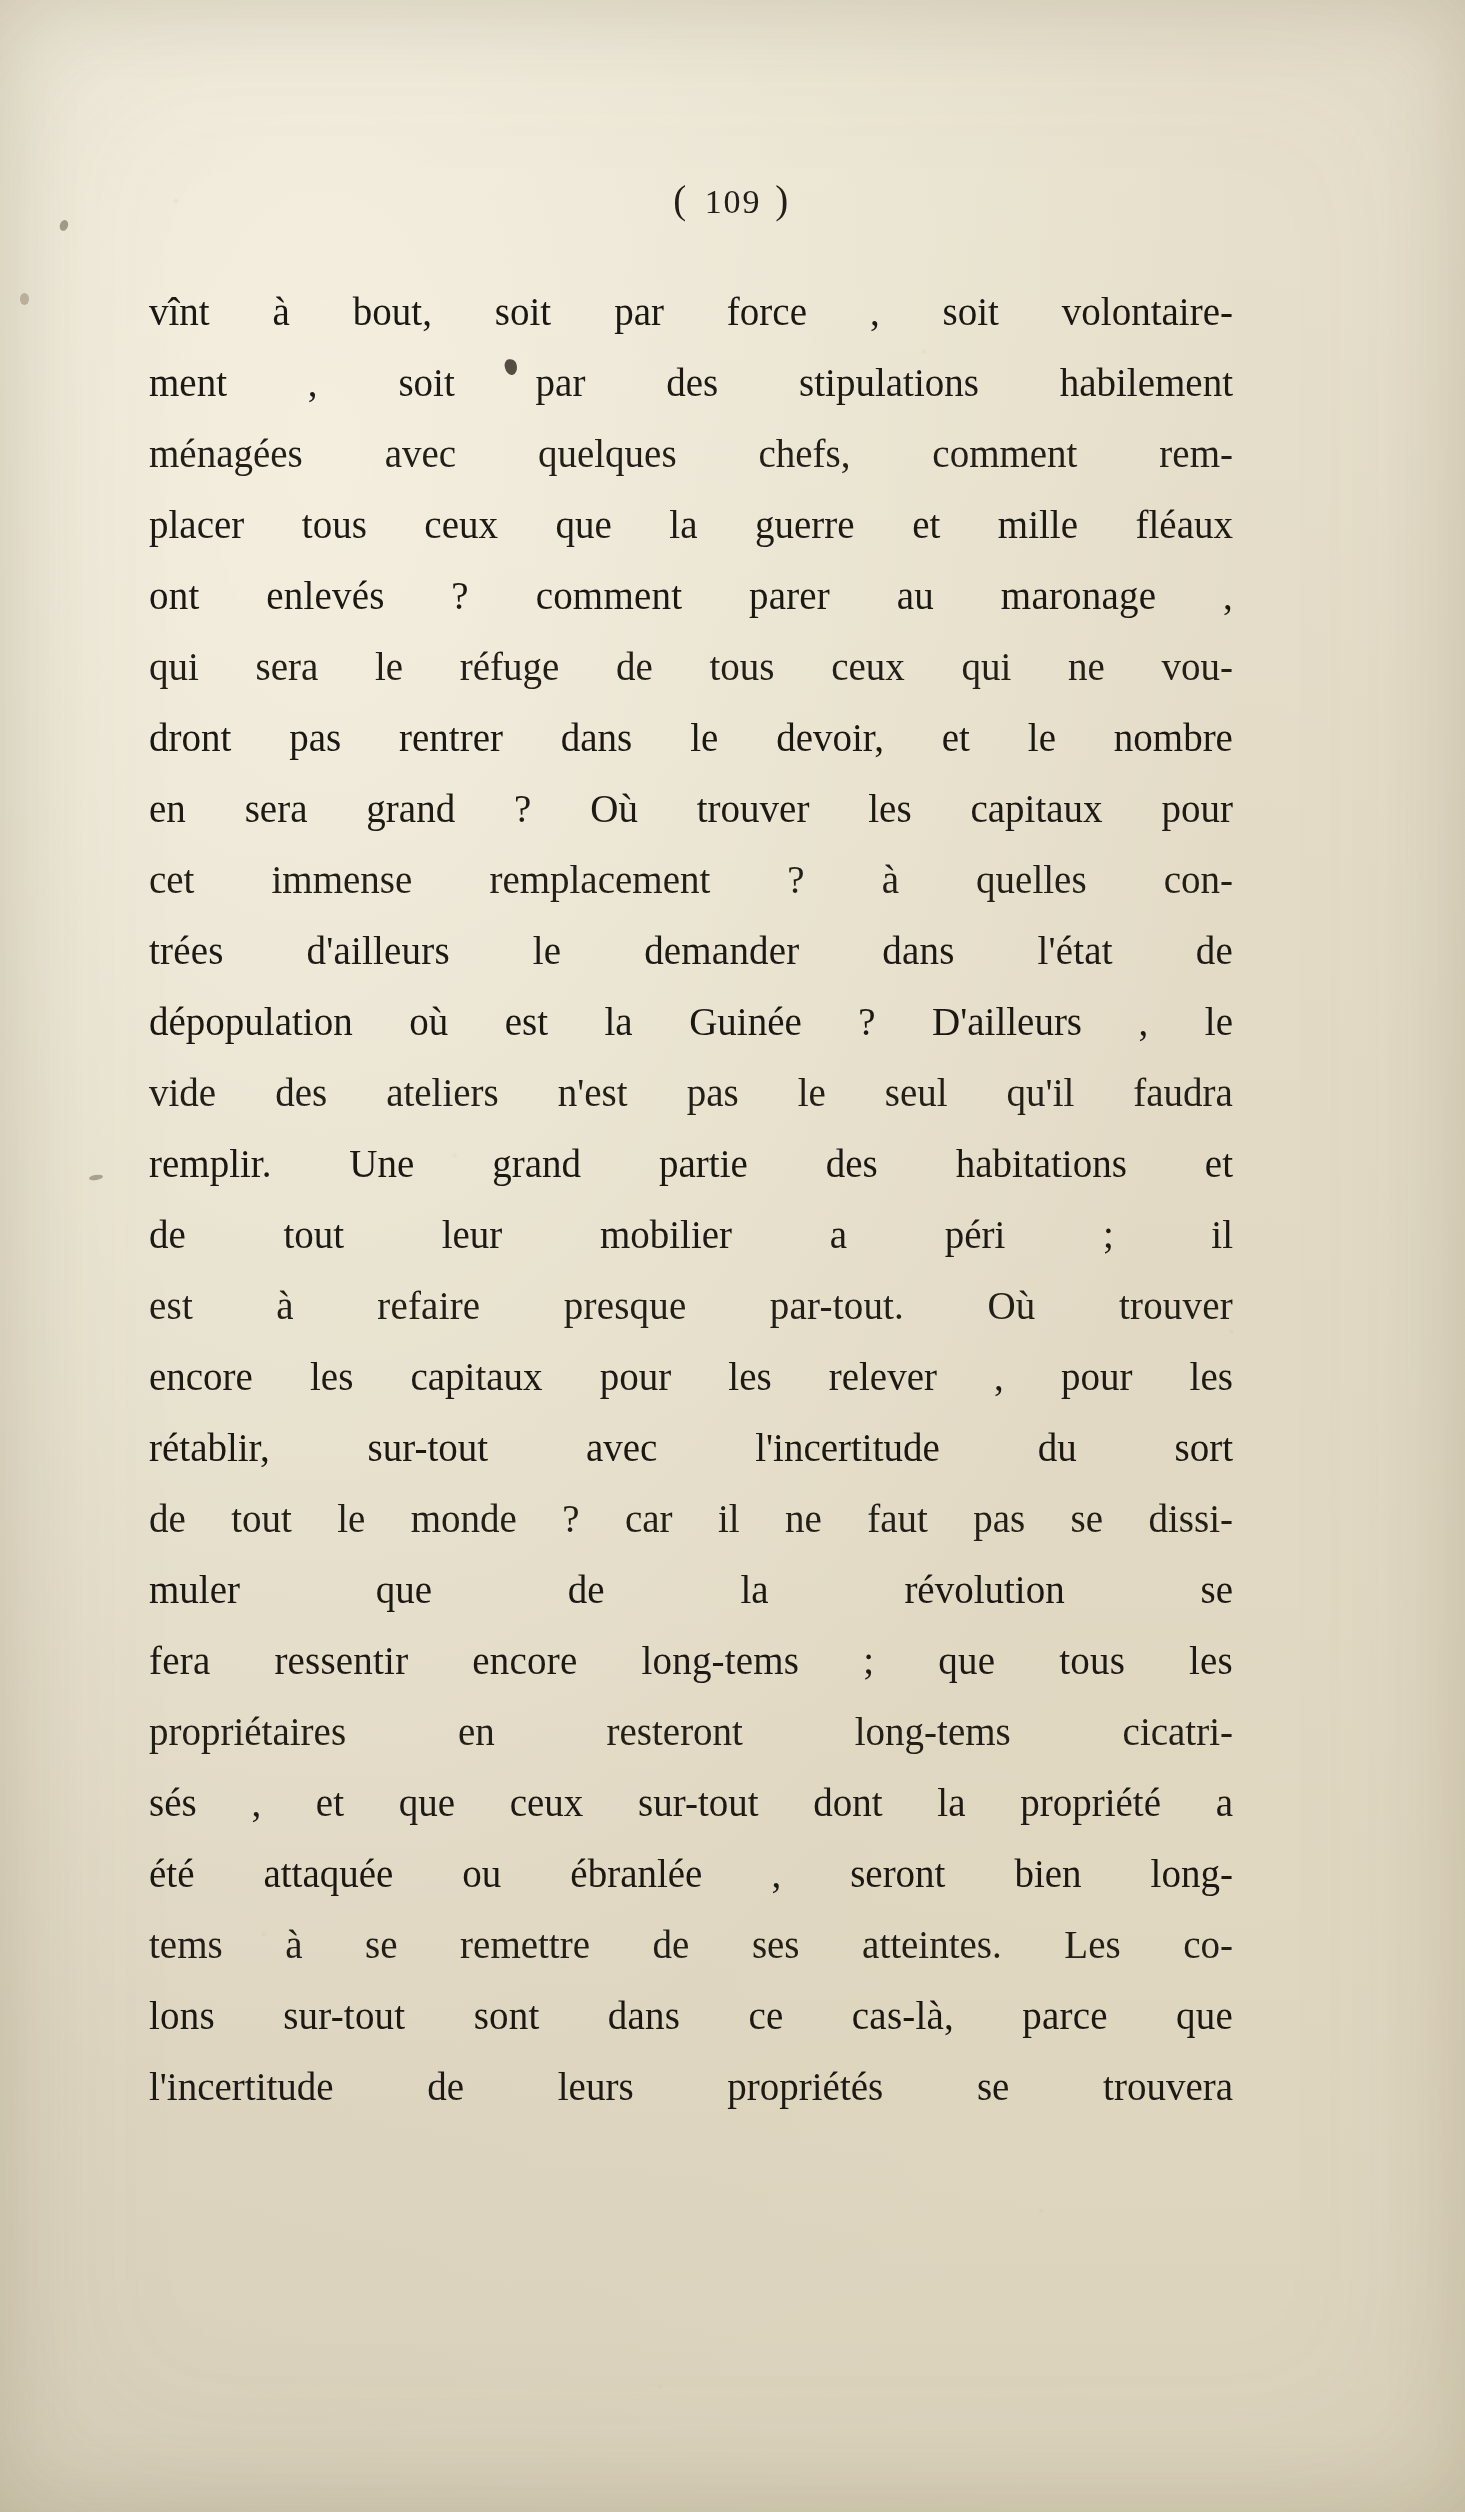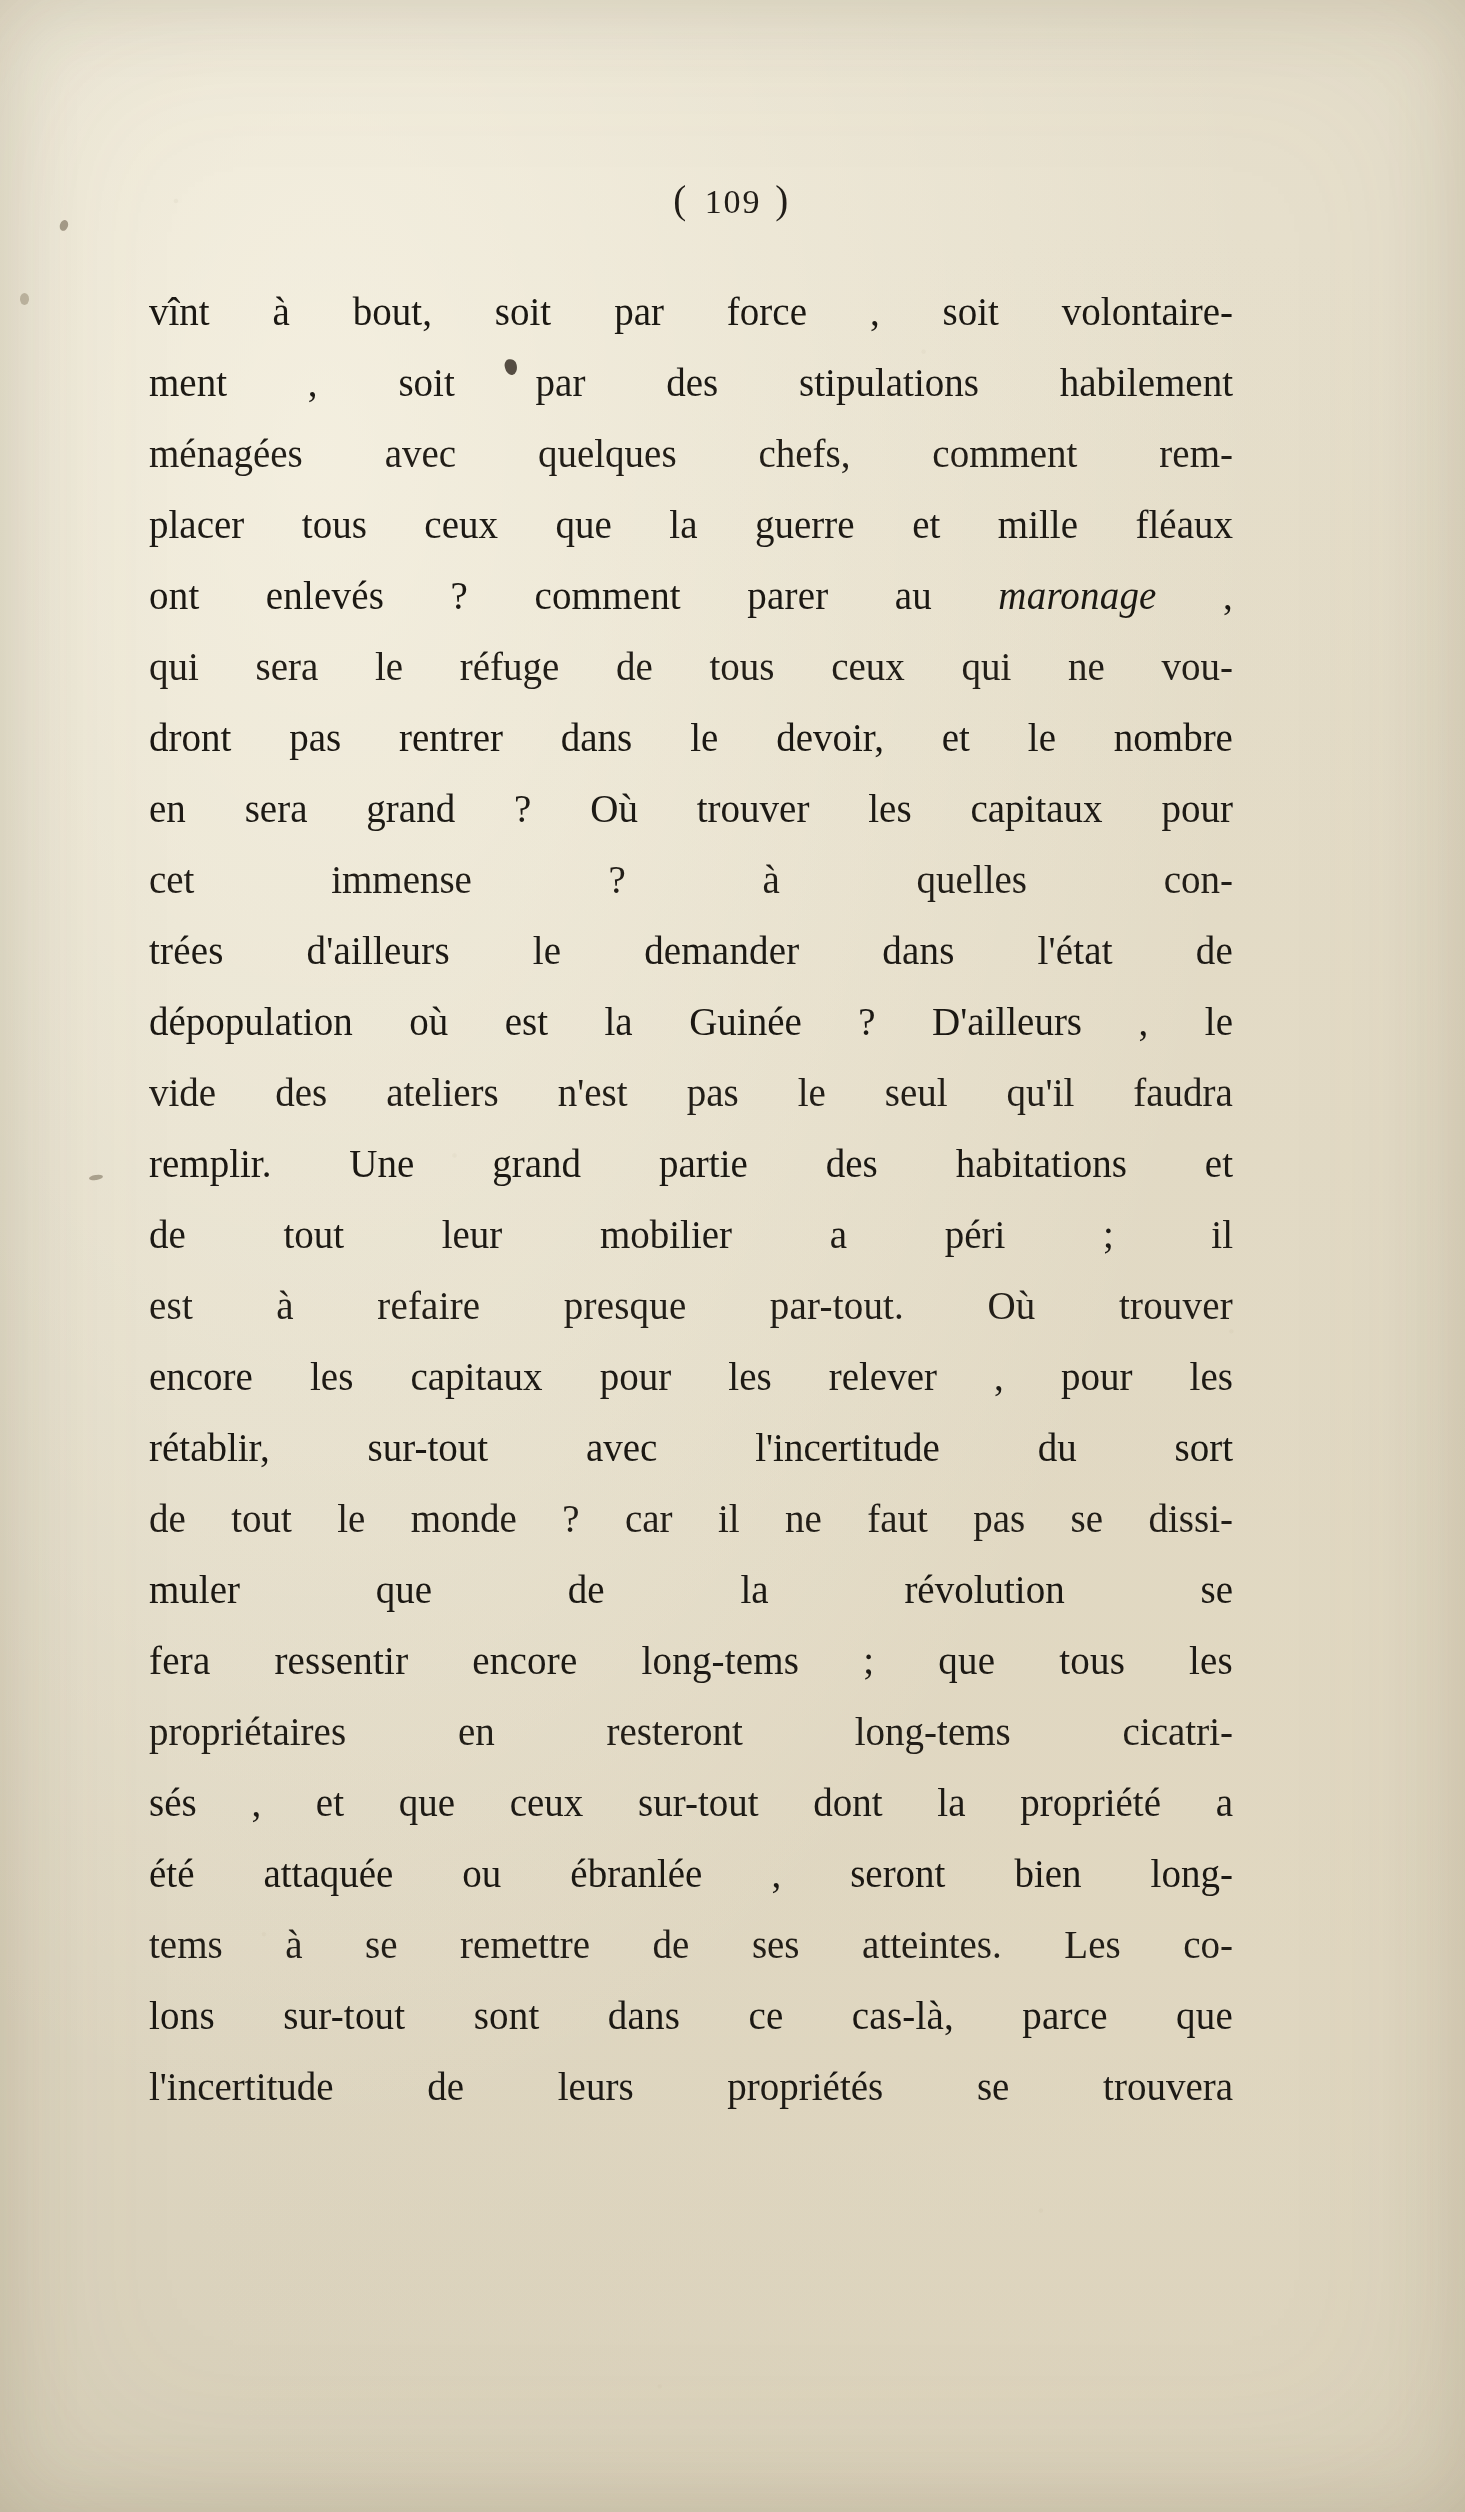--- a/index.html
+++ b/index.html
@@ -116,21 +116,20 @@
     line-height: 1;
     height: 71px;
     color: #1d1a15;
     white-space: nowrap;
     text-rendering: optimizeLegibility;
   }
   .line span.w {
     display: inline-block;
   }
   .line .it {
-    font-style: italic;
   }
   
   .line:nth-child(odd) { color: #1b1813; }
   .line:nth-child(3n) { color: #221e18; }
   .line:nth-child(5n) { letter-spacing: 0.2px; }
 </style>
 </head>
 <body>
 
 <div class="page">
@@ -229,20 +228,21 @@
         <span class="w">?</span>
         <span class="w">Où</span>
         <span class="w">trouver</span>
         <span class="w">les</span>
         <span class="w">capitaux</span>
         <span class="w">pour</span>
       </div>
       <div class="line">
         <span class="w">cet</span>
         <span class="w">immense</span>
+        <span class="w">remplacement</span>
         <span class="w">?</span>
         <span class="w">à</span>
         <span class="w">quelles</span>
         <span class="w">con-</span>
       </div>
       <div class="line">
         <span class="w">trées</span>
         <span class="w">d'ailleurs</span>
         <span class="w">le</span>
         <span class="w">demander</span>

